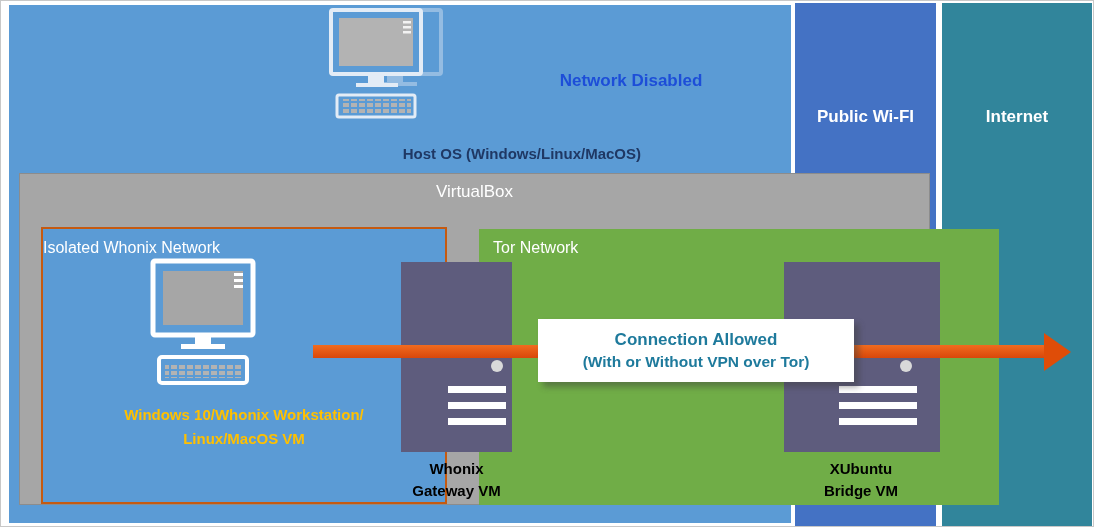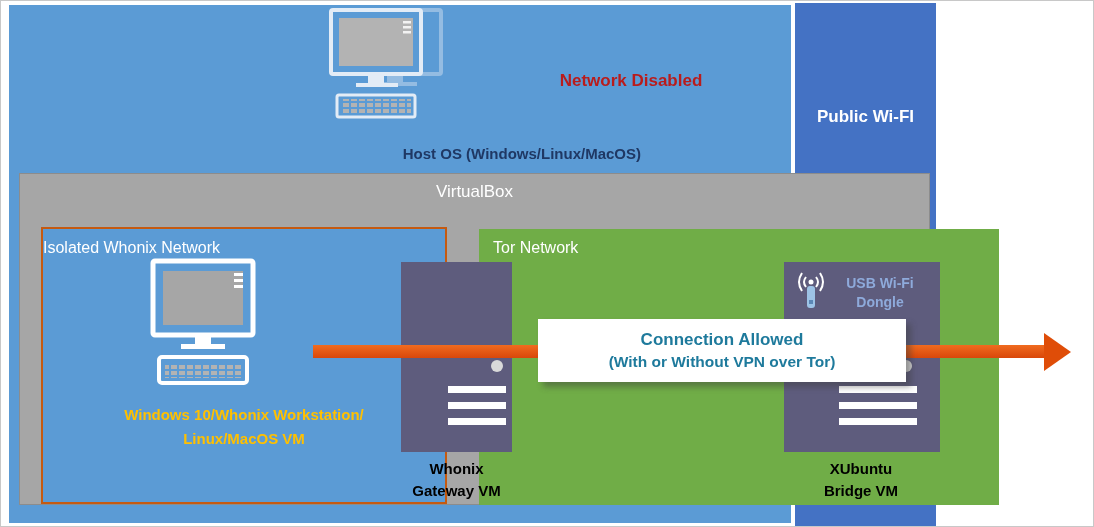--- a/index.html
+++ b/index.html
@@ -12,21 +12,21 @@
   .host-area    { position:absolute; left:8px;   top:4px; width:782px; height:518px; background:#5b9bd5; }
   .col          { position:absolute; top:2px; height:525px; }
   .col-wifi     { left:794px; width:141px; background:#4472c4; }
   .col-internet { left:941px; width:150px; background:#31859b; }
   .col-label    { position:absolute; top:104px; left:0; width:100%; text-align:center;
                   color:#fff; font-weight:bold; font-size:17px; }
 
   
   .host-computer-icon { position:absolute; left:318px; top:6px; width:145px; height:126px; }
   .network-disabled   { position:absolute; left:455px; top:70px; width:350px; text-align:center;
-                        color:#b91c1c; font-weight:bold; font-size:17px; }
+                        color:#1d4ed8; font-weight:bold; font-size:17px; }
   .host-os-label      { position:absolute; left:140px; top:144px; width:500px; text-align:right;
                         color:#1f3864; font-weight:bold; font-size:15px; }
 
   
   .vbox       { position:absolute; left:18px; top:172px; width:911px; height:332px;
                 background:#a6a6a6; border:1px solid #8c8c8c; box-sizing:border-box; }
   .vbox-title { text-align:center; color:#fff; font-size:17px; margin-top:8px; }
 
   
   .isolated       { position:absolute; left:40px; top:226px; width:406px; height:277px;
@@ -56,37 +56,40 @@
   .dongle { position:absolute; left:10px; top:8px; width:138px; display:flex; align-items:flex-start; }
   .wifi-icon { flex:0 0 34px; }
   .dongle-text { flex:1; text-align:center; color:#8eaadb; font-weight:bold;
                  font-size:14px; line-height:19px; padding-top:4px; }
 
   
   .arrow-shaft { position:absolute; left:312px; top:344px; width:731px; height:13px;
                  background:linear-gradient(180deg,#f06b1f 0%,#d9470a 100%); z-index:5; }
   .arrow-head  { position:absolute; left:1043px; top:332px; width:0; height:0; z-index:5;
                  border-left:27px solid #df4d08; border-top:19px solid transparent; border-bottom:19px solid transparent; }
-  .connection-box { position:absolute; left:537px; top:318px; width:368px; height:63px;
+  .connection-box { position:absolute; left:537px; top:318px; width:316px; height:63px;
                     background:#fff; box-shadow:5px 5px 6px rgba(60,60,60,.45); z-index:6;
                     display:flex; flex-direction:column; justify-content:center; text-align:center; }
   .conn-line1 { color:#1e7a9c; font-weight:bold; font-size:17px; }
   .conn-line2 { color:#1e7a9c; font-weight:bold; font-size:15.5px; margin-top:3px;text-align:center; }
 </style>
 </head>
 <body>
 
 <div class="canvas">
 
   <div class="host-area"></div>
 
   <div class="col col-wifi">
     <div class="col-label">Public Wi-FI</div>
   </div>
 
+  <div class="col col-internet">
+    <div class="col-label">Internet</div>
+  </div>
 
   <div class="host-computer-icon">
     <svg width="145" height="126" viewBox="0 0 145 126">
       <defs>
         <pattern id="keysHost" width="8" height="6" patternUnits="userSpaceOnUse">
           <rect width="6" height="4" fill="#b3b3b3"></rect>
         </pattern>
       </defs>
       <g opacity="0.45" transform="translate(20,0)">
         <rect x="12" y="3" width="90" height="64" rx="2" fill="none" stroke="#d9e5f3" stroke-width="4"></rect>
@@ -147,37 +150,20 @@
   <div class="vm vm-gateway">
     <span class="vm-dot" style="left:90px; top:98px;"></span>
     <div class="vm-bars" style="left:47px; top:124px; width:58px;">
       <i></i>
         <i></i>
         <i></i>
     </div>
   </div>
 
   <div class="vm vm-bridge">
-    <div class="dongle">
-      <span class="wifi-icon">
-        <svg width="34" height="44" viewBox="0 0 34 44">
-          <path d="M12 7 Q8 12 12 17" stroke="#ffffff" stroke-width="2" fill="none"></path>
-          <path d="M8 3 Q2 12 8 21" stroke="#ffffff" stroke-width="2" fill="none"></path>
-          <path d="M22 7 Q26 12 22 17" stroke="#ffffff" stroke-width="2" fill="none"></path>
-          <path d="M26 3 Q32 12 26 21" stroke="#ffffff" stroke-width="2" fill="none"></path>
-          <circle cx="17" cy="12" r="2.5" fill="#ffffff"></circle>
-          <rect x="13" y="16" width="8" height="22" rx="3" fill="#9dc3e6"></rect>
-          <rect x="15" y="30" width="4" height="4" fill="#5b87b5"></rect>
-        </svg>
-      </span>
-      <div class="dongle-text">
-        <div>USB Wi-Fi</div>
-        <div>Dongle</div>
-      </div>
-    </div>
     <span class="vm-dot" style="left:116px; top:98px;"></span>
     <div class="vm-bars" style="left:55px; top:124px; width:78px;">
       <i></i>
         <i></i>
         <i></i>
     </div>
   </div>
 
   <div class="arrow-shaft"></div>
   <div class="arrow-head"></div>

